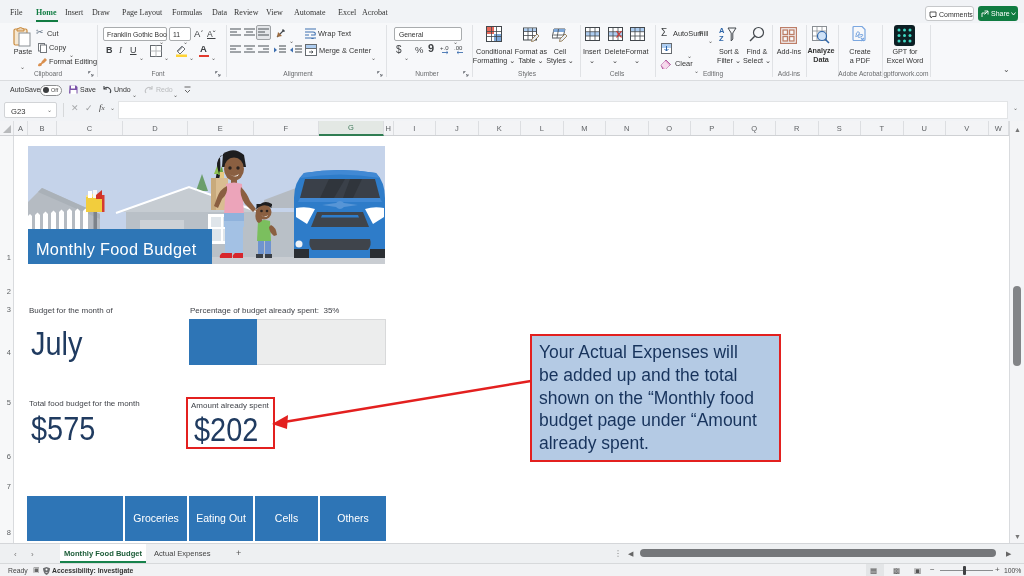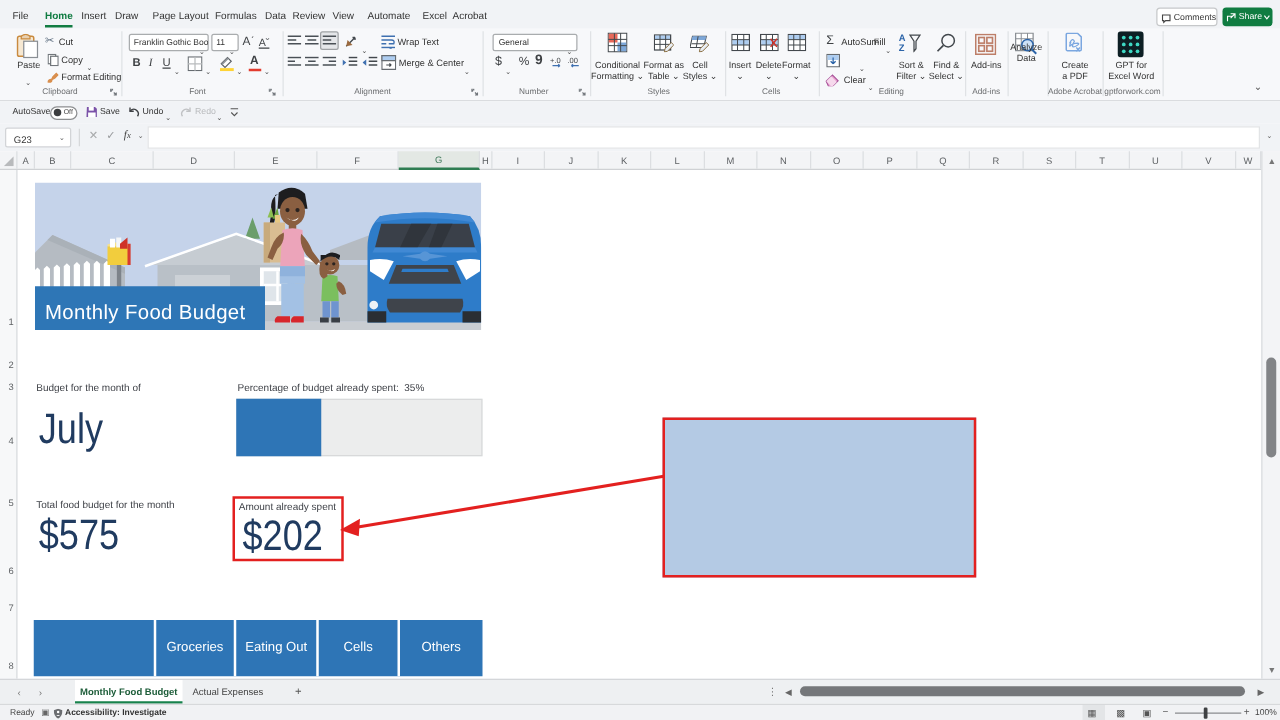--- a/index.html
+++ b/index.html
@@ -10,21 +10,21 @@
   #tabrow { left:0; top:0; width:1024px; height:23px; background:#f1f3f6; }
   #ribbon { left:0; top:23px; width:1024px; height:58px; background:#f7f8fa; border-bottom:1px solid #dadcdf; }
   #qat    { left:0; top:81px; width:1024px; height:18px; background:#f1f3f6; }
   #fbar   { left:0; top:99px; width:1024px; height:22px; background:#f1f3f6; }
   #cheads { left:0; top:121px; width:1024px; height:15px; background:#f3f4f6; border-bottom:1px solid #cfd1d4; }
   #grid   { left:0; top:136px; width:1009px; height:407px; background:#ffffff; }
   #rowhead{ left:0; top:136px; width:14px; height:407px; background:#f7f8f9; border-right:1px solid #d9dbde; }
   #vsb    { left:1009px; top:121px; width:15px; height:422px; background:#f3f4f6; border-left:1px solid #d9dbde; }
   #tabbar { left:0; top:543px; width:1024px; height:20px; background:#eef0f2; border-top:1px solid #d4d6d9;}
   #sbar   { left:0; top:563px; width:1024px; height:13px; background:#f1f2f4; border-top:1px solid #d7d9db; }
-  .tab { position:absolute; top:8px; font-size:8px; color:#333; white-space:nowrap; }
+  .tab { position:absolute; top:8px; font-size:8px; color:#333; white-space:nowrap;font-family:Liberation Serif, serif; }
   .glab { position:absolute; top:47px; font-size:6.6px; color:#6a6c6e; text-align:center; white-space:nowrap; }
   .gsep { position:absolute; top:2px; height:52px; width:1px; background:#e0e2e5; }
   .ricon { position:absolute; }
   .rtext { position:absolute; font-size:7.4px; color:#333; white-space:nowrap; }
   .btext { position:absolute; font-size:7.2px; color:#333; text-align:center; white-space:nowrap; line-height:9px; }
   .chev:after { content:"⌄"; font-size:6px; color:#555; }
   .colh { position:absolute; top:0; height:14px; font-size:7.5px; color:#5f6265; text-align:center; line-height:15px; border-right:1px solid #dcdee1; }
   .rown { position:absolute; font-size:7.5px; color:#5f6265; width:11px; text-align:right; }
   .smallgray { position:absolute; font-size:8px; color:#404349; white-space:nowrap; }
   .bignum { position:absolute; font-size:34px; color:#203b60; letter-spacing:0px; white-space:nowrap; transform:scaleX(0.85); transform-origin:left top; }
@@ -289,21 +289,21 @@
     <rect x="9.5" y="9.5" width="4.5" height="4.5" fill="none" stroke="#bd7e68" stroke-width="1.3"></rect>
   </svg>
   <div class="btext" style="left:768px;top:24px;width:42px;">Add-ins</div>
 
   <svg class="ricon" style="left:812px;top:3px;" width="18" height="18" viewBox="0 0 18 18">
     <rect x="0.5" y="0.5" width="14" height="14" fill="#fff" stroke="#8a8f94"></rect>
     <path d="M0.5 5 h14 M0.5 10 h14 M5 0.5 v14 M10 0.5 v14" stroke="#8a8f94" stroke-width="0.8"></path>
     <circle cx="10" cy="10" r="4.5" fill="#cfe2f7" stroke="#2c64a8" stroke-width="1.2"></circle>
     <path d="M13.2 13.2 L17 17" stroke="#2c64a8" stroke-width="1.5"></path>
   </svg>
-  <div class="btext" style="left:800px;top:10px;width:42px;">Analyze<br>Data</div>
+  <div class="btext" style="left:800px;top:23px;width:42px;font-weight:bold;">Analyze<br>Data</div>
 
   <svg class="ricon" style="left:851px;top:3px;" width="17" height="18" viewBox="0 0 17 18">
     <path d="M3 0.5 h8 l3 3 v10 a1 1 0 0 1 -1 1 h-10 a1 1 0 0 1 -1 -1 v-12 a1 1 0 0 1 1 -1 z" fill="none" stroke="#7ba7e0" stroke-width="1.2"></path>
     <path d="M5 8 q2 -4 3.5 -1 q-3.5 6 1 4 q4 -2 1.5 -2.5 q-4 0 -5.5 2 q-1.5 1.5 0 -2.5 z" fill="none" stroke="#7ba7e0" stroke-width="1"></path>
     <path d="M10 12 l3 3 m0 -3 l-3 3" stroke="#7ba7e0" stroke-width="1.1"></path>
   </svg>
   <div class="btext" style="left:838px;top:24px;width:44px;">Create<br>a PDF</div>
 
   <svg class="ricon" style="left:894px;top:2px;" width="21" height="21" viewBox="0 0 21 21">
     <rect x="0" y="0" width="21" height="21" rx="3" fill="#0d1f24"></rect>
@@ -522,20 +522,21 @@
   <div class="smallgray" style="left:190px;top:306px;">Percentage of budget already spent:&nbsp; 35%</div>
   <div class="ab" style="left:189px;top:319px;width:197px;height:46px;background:#eceded;border:1px solid #d8d9da;"></div>
   <div class="ab" style="left:189px;top:319px;width:68px;height:46px;background:#2e75b6;"></div>
   <div class="smallgray" style="left:29px;top:399px;">Total food budget for the month</div>
   <div class="bignum" style="left:31px;top:409px;">$575</div>
   <div class="ab" style="left:186px;top:397px;width:89px;height:52px;border:2.5px solid #e3201f;"></div>
   <div class="smallgray" style="left:191px;top:401px;">Amount already spent</div>
   <div class="bignum" style="left:194px;top:410px;">$202</div>
 
   <div class="ab" style="left:530px;top:334px;width:251px;height:128px;background:#b4cae4;border:2.5px solid #e3201f;"></div>
+  <div class="ab" style="left:539px;top:341px;width:245px;font-size:17.5px;line-height:22.8px;color:#17335c;white-space:nowrap;">Your Actual Expenses will<br>be added up and the total<br>shown on the “Monthly food<br>budget page under “Amount<br>already spent.</div>
 
   <svg class="ab" style="left:270px;top:370px;" width="262" height="60" viewBox="0 0 262 60">
     <line x1="261" y1="11" x2="14" y2="52" stroke="#e3201f" stroke-width="2.5"></line>
     <polygon points="2,54 18,45 17,59" fill="#e3201f"></polygon>
   </svg>
 
   <div class="ab" style="left:27px;top:496px;width:359px;height:45px;background:#2e75b6;"></div>
   <div class="ab" style="left:123px;top:496px;width:2px;height:45px;background:#fff;"></div>
   <div class="ab" style="left:187px;top:496px;width:2px;height:45px;background:#fff;"></div>
   <div class="ab" style="left:253px;top:496px;width:2px;height:45px;background:#fff;"></div>

